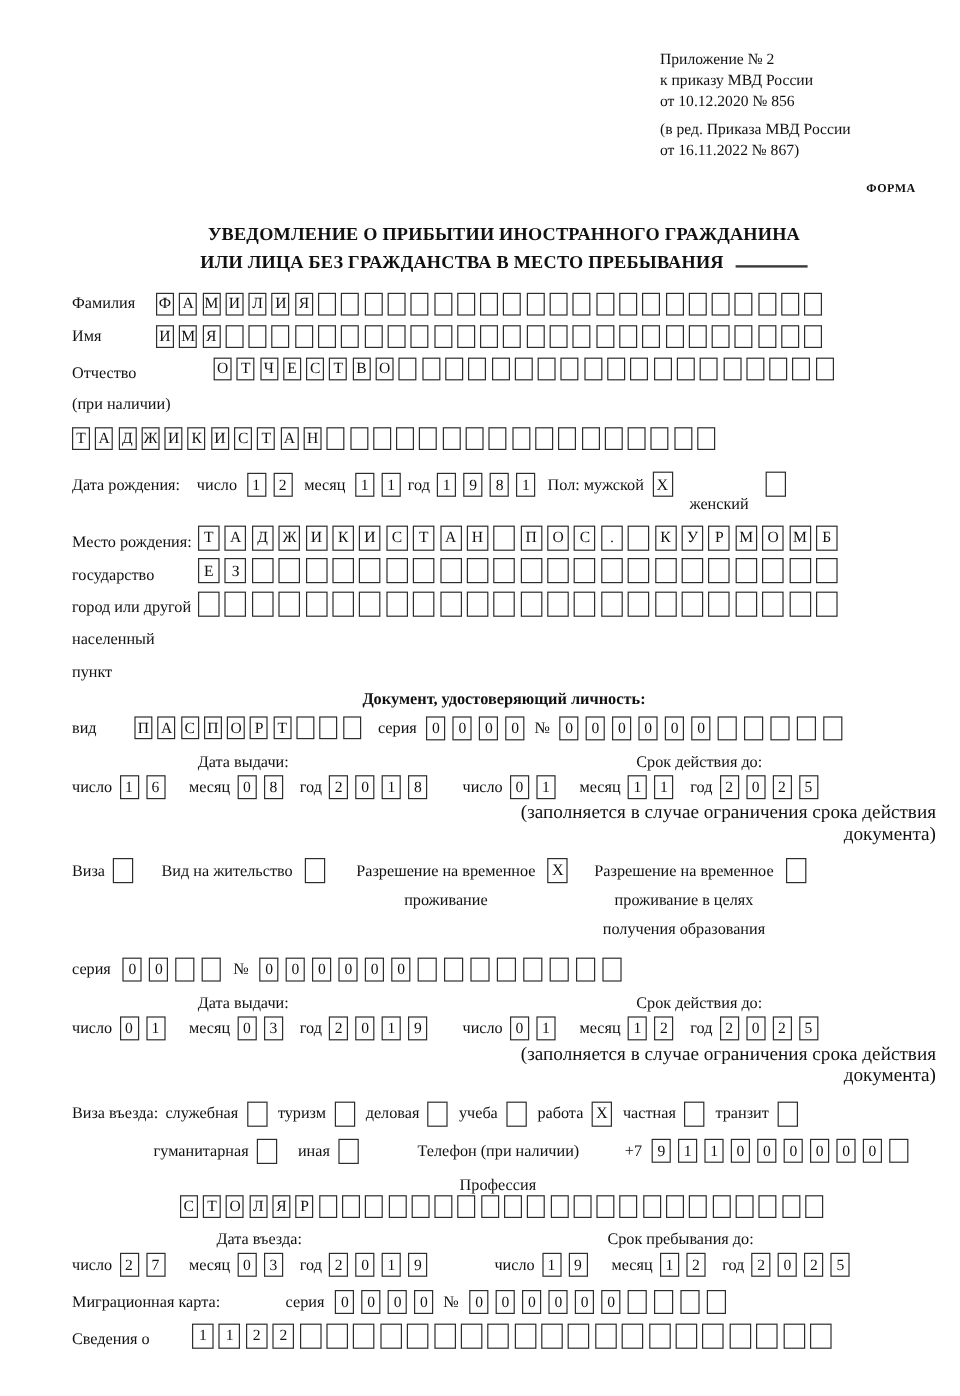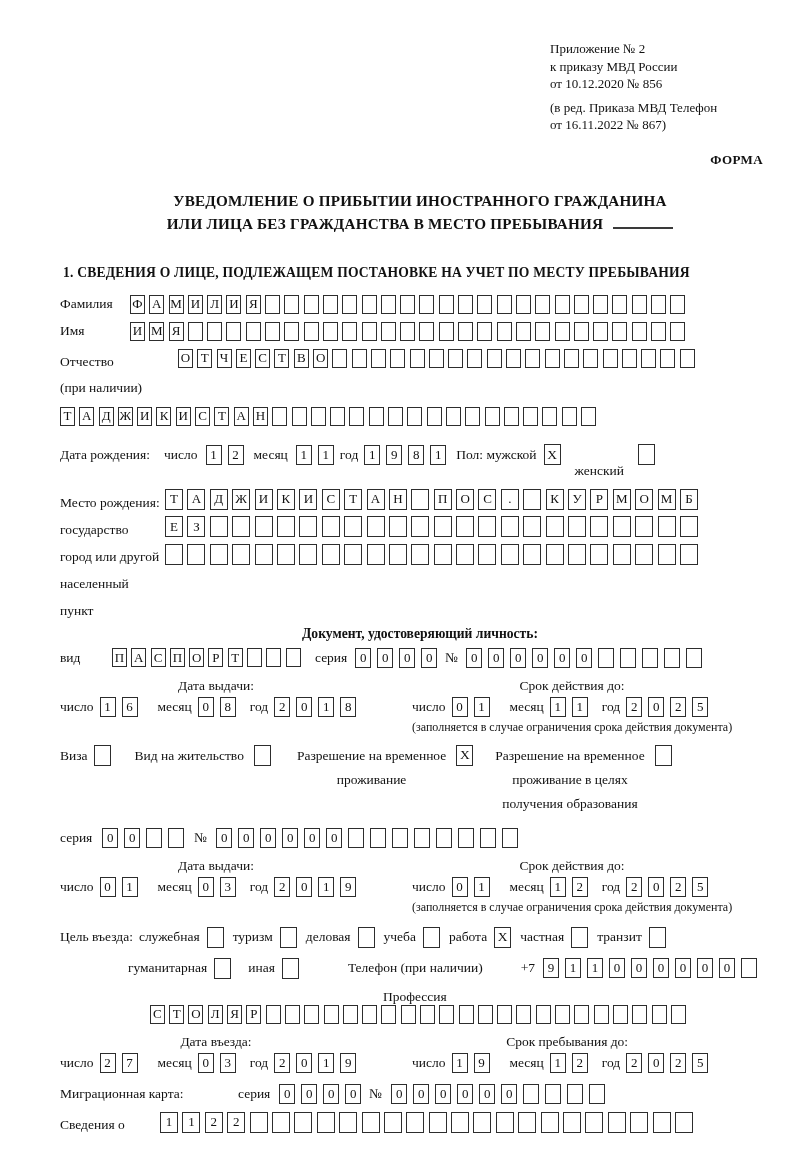--- a/index.html
+++ b/index.html
@@ -8,21 +8,21 @@
     width:800px; height:1163px; overflow:hidden;
     background:#ffffff; color:#111;
     font-family:"Liberation Serif","DejaVu Serif",serif;
     font-size:13.5px;
   }
   .page { padding:40px 20px 0 60px; }
 
   
   .annex { width:215px; margin-left:auto; margin-right:15px; font-size:13px; line-height:17.5px; }
   .annex .gap { margin-top:6px; }
-  .forma { text-align:right; margin:18px 17px 0 0; font-weight:bold; font-size:13px; letter-spacing:.4px; }
+  .forma { text-align:right; margin:18px 17px 0 0; font-weight:bold; font-size:10px; letter-spacing:.4px; }
 
   
   .title { text-align:center; font-weight:bold; font-size:15.2px; line-height:23px; margin-top:21px; letter-spacing:.2px; }
   .blank-underline { display:inline-block; width:60px; height:13px; border-bottom:2.2px solid #3a3a3a; margin-left:10px; }
 
   .sec-heading { font-weight:bold; font-size:13.6px; margin:30px 0 0 3px; letter-spacing:.2px; }
 
   
   .row { display:flex; align-items:center; margin-top:8px; }
   .lbl { flex:none; }
@@ -53,52 +53,51 @@
   .block .cellstack > .cells { margin-bottom:6.5px; }
 
   .center-bold { text-align:center; font-weight:bold; font-size:13.6px; margin-top:10px; }
 
   
   .halves { display:flex; margin-top:10px; }
   .half-title { text-align:center; font-size:13.5px; margin-bottom:3px; }
   .dategrp { display:flex; align-items:center; }
   .dategrp .dlab { margin-right:6px; }
   .dategrp .cells { margin-right:8px; }
-  .note { font-size:12px; margin-top:3px; text-align:right; }
+  .note { font-size:16px; margin-top:3px; text-align:right; }
 
   
   .optrow { display:flex; align-items:flex-start; margin-top:9px; }
   .opt { display:flex; align-items:flex-start; }
   .opt .optlines { text-align:center; line-height:24px; }
   .opt .chk { margin:1px 0 0 10px; }
 
   .purposerow { display:flex; align-items:center; margin-top:12px; }
   .purposerow .pitem { display:flex; align-items:center; margin-right:9px; }
   .purposerow .pitem .chk { margin-left:7px; }
 </style>
 </head>
 <body>
 
 <div class="page">
 
   <div class="annex">
     <div>Приложение № 2</div>
     <div>к приказу МВД России</div>
     <div>от 10.12.2020 № 856</div>
-    <div class="gap">(в ред. Приказа МВД Телефон</div>
+    <div class="gap">(в ред. Приказа МВД России</div>
     <div>от 16.11.2022 № 867)</div>
   </div>
   <div class="forma">ФОРМА</div>
 
   <div class="title">
     <div>УВЕДОМЛЕНИЕ О ПРИБЫТИИ ИНОСТРАННОГО ГРАЖДАНИНА</div>
     <div><span>ИЛИ ЛИЦА БЕЗ ГРАЖДАНСТВА В МЕСТО ПРЕБЫВАНИЯ</span><span class="blank-underline"></span></div>
   </div>
 
-  <div class="sec-heading">1. СВЕДЕНИЯ О ЛИЦЕ, ПОДЛЕЖАЩЕМ ПОСТАНОВКЕ НА УЧЕТ ПО МЕСТУ ПРЕБЫВАНИЯ</div>
 
   <div class="row mt14">
     <span class="lbl w70">Фамилия</span>
     <span class="cells">
         <span class="cell">Ф</span>
         <span class="cell">А</span>
         <span class="cell">М</span>
         <span class="cell">И</span>
         <span class="cell">Л</span>
         <span class="cell">И</span>
@@ -529,21 +528,21 @@
             <span class="cell">0</span>
             <span class="cell">2</span>
             <span class="cell">5</span>
           </span>
       </div>
       <div class="note">(заполняется в случае ограничения срока действия документа)</div>
     </div>
   </div>
 
   <div class="purposerow">
-    <span class="lbl" style="margin-right:6px;">Цель въезда:</span>
+    <span class="lbl" style="margin-right:6px;">Виза въезда:</span>
     <span class="pitem">
         <span>служебная</span>
         <span class="chk"></span>
       </span>
     <span class="pitem">
         <span>туризм</span>
         <span class="chk"></span>
       </span>
     <span class="pitem">
         <span>деловая</span>

